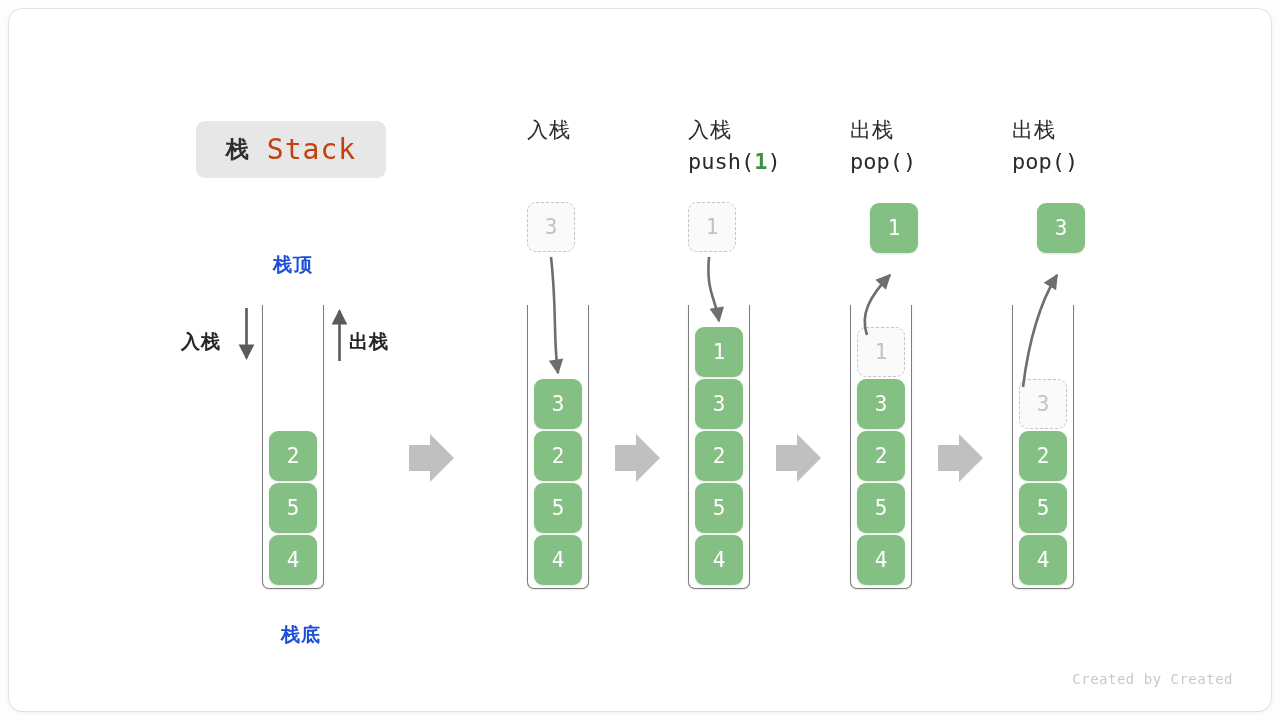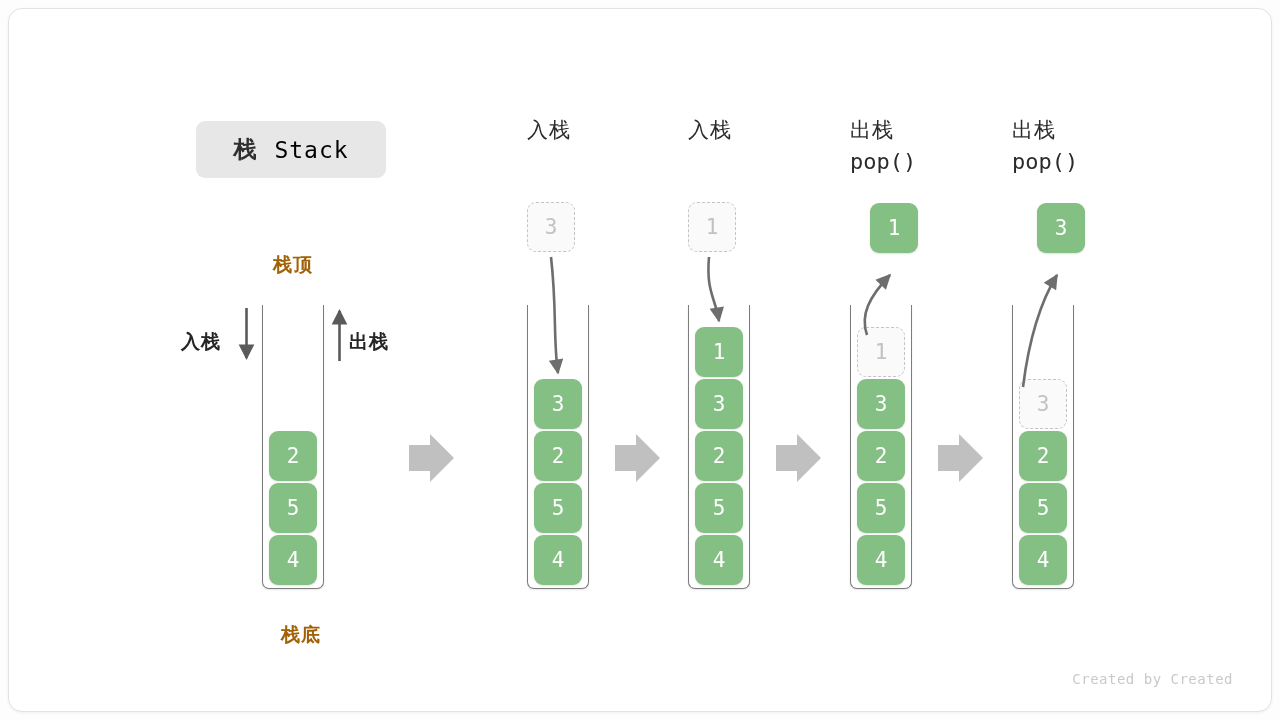--- a/index.html
+++ b/index.html
@@ -46,22 +46,22 @@
     justify-content: center;
   }
   .title-badge .t-cn {
     font-size: 23px;
     font-weight: bold;
     color: #2f2f2f;
     letter-spacing: 1px;
   }
   .title-badge .t-en {
     font-family: "DejaVu Sans Mono", monospace;
-    font-size: 23px;
-    color: #000000;
+    font-size: 28px;
+    color: #c2410c;
     margin-left: 17px;
     letter-spacing: 1px;
   }
 
   
   .col-head {
     position: absolute;
     width: 170px;
     text-align: left;
   }
@@ -160,21 +160,21 @@
     font-size: 19px;
     font-weight: bold;
     color: #262626;
     letter-spacing: 1px;
     white-space: nowrap;
   }
   .cap-label {
     position: absolute;
     font-size: 19px;
     font-weight: bold;
-    color: #a16207;
+    color: #1d4ed8;
     letter-spacing: 1px;
     white-space: nowrap;
     text-align: center;
   }
 
   .footer {
     position: absolute;
     right: 38px;
     bottom: 24px;
     font-family: "DejaVu Sans Mono", monospace;
@@ -226,20 +226,21 @@
       <div class="items">
           <div class="cell filled">3</div>
           <div class="cell filled">2</div>
           <div class="cell filled">5</div>
           <div class="cell filled">4</div>
         </div>
     </div>
 
     <div class="col-head" style="left:679px; top:106px;">
       <div class="cn">入栈</div>
+      <div class="code"><span>push(</span><span class="num">1</span><span>)</span></div>
     </div>
     <div class="float-cell ghost" style="left:679px; top:193px;">1</div>
     <div class="stack" id="stack-push-1" style="left:679px; top:296px; height:284px;">
       <div class="items">
           <div class="cell filled">1</div>
           <div class="cell filled">3</div>
           <div class="cell filled">2</div>
           <div class="cell filled">5</div>
           <div class="cell filled">4</div>
         </div>

